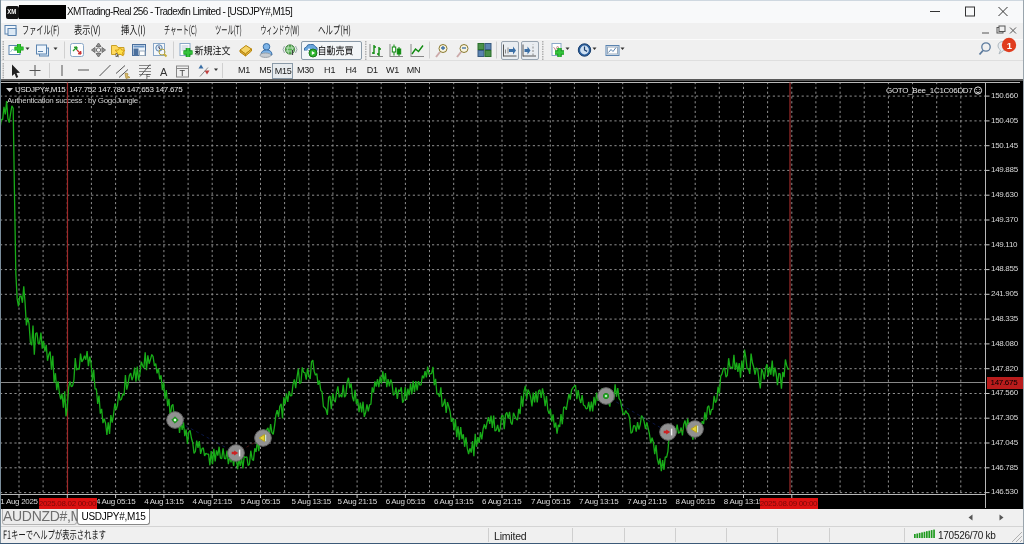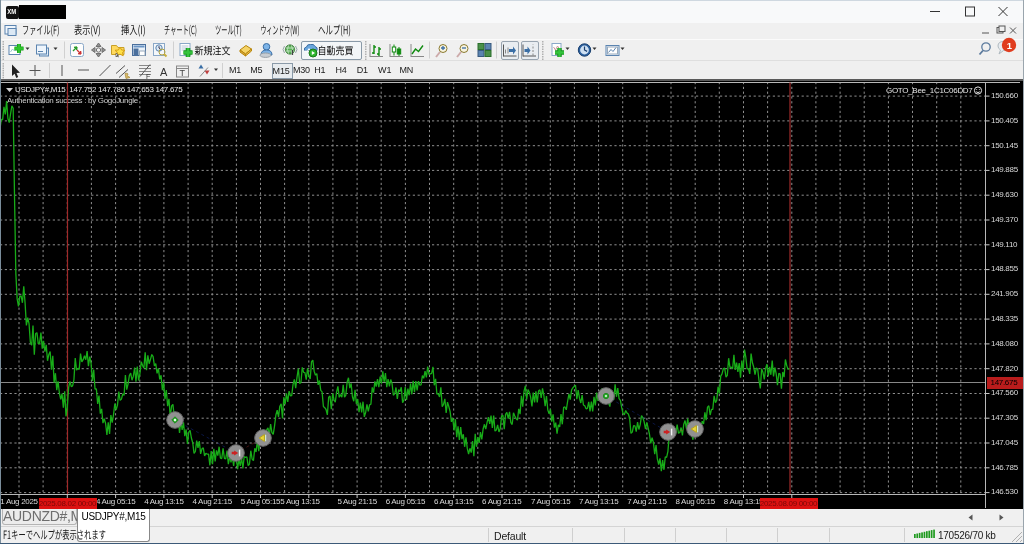--- a/index.html
+++ b/index.html
@@ -4,27 +4,28 @@
 html,body{width:1024px;height:544px;overflow:hidden;background:#f0f0f0;font-family:"Liberation Sans",sans-serif;position:relative}
 .abs{position:absolute}
 #titlebar{left:0;top:0;width:1024px;height:23px;background:#f8f9fa;border-top:1px solid #cfd8e0}
 #menubar{left:0;top:23px;width:1024px;height:16px;background:#f0f0f0}
 #tb1{left:0;top:39px;width:1024px;height:22px;background:#f0f0f0;border-top:1px solid #fbfbfb;border-bottom:1px solid #dfdfdf}
 #tb2{left:0;top:61px;width:1024px;height:18px;background:#f0f0f0}
 #chart{left:0;top:79px;width:1024px;height:430px;background:#000;border-top:2px solid #5a5a5a}
 #tabs{left:0;top:509px;width:1024px;height:17px;background:#f0f0f0}
 #status{left:0;top:526px;width:1024px;height:18px;background:#f0f0f0;border-top:1px solid #d4d4d4}
 .t9{font-size:8px;letter-spacing:-0.3px;color:#d9d9d9;white-space:pre}
-.pbtn{position:absolute;top:1px;height:16px;font-size:9px;color:#1a1a1a;text-align:left;line-height:15px;letter-spacing:-0.2px}
+.pbtn{position:absolute;top:1px;height:16px;font-size:9px;color:#1a1a1a;text-align:right;line-height:15px;letter-spacing:-0.2px}
 .ssep{position:absolute;top:2px;width:1px;height:14px;background:#cfcfcf}
 .gv{stroke:#8f8f8f;stroke-width:1;stroke-dasharray:2.2 2.6;fill:none}
 </style></head><body>
 <div id="titlebar" class="abs">
     <div class="abs" style="left:6px;top:4.5px;width:13px;height:13px;background:#111;border-radius:2px"></div>
     <div class="abs" style="left:19px;top:3.5px;width:47px;height:14px;background:#000"></div>
+    <div class="abs" style="left:67px;top:5px;font-size:10px;letter-spacing:-0.62px;color:#101010;white-space:pre">XMTrading-Real 256 - Tradexfin Limited - [USDJPY#,M15]</div>
   </div>
 <div id="menubar" class="abs"></div>
 <div id="tb1" class="abs"></div>
 <div class="abs" style="left:300.5px;top:40.5px;width:61px;height:19px;border:1px solid #8a9aa8;border-radius:2px;background:#f3f6f8"></div>
 <div class="abs" style="left:501px;top:40.5px;width:18px;height:19px;border:1px solid #98a4b0;border-radius:2px;background:#e9edf1"></div>
 <div class="abs" style="left:520.5px;top:40.5px;width:18px;height:19px;border:1px solid #98a4b0;border-radius:2px;background:#e9edf1"></div>
 <div id="tb2" class="abs"></div>
 <div class="pbtn" style="left:229.0px;top:62.5px;width:21px;border-radius:2px">M1</div>
 <div class="pbtn" style="left:250.3px;top:62.5px;width:21px;border-radius:2px">M5</div>
 <div class="pbtn" style="left:271.6px;top:62.5px;width:21px;border:1px solid #8a9aa8;background:#e7ebee;border-radius:0">M15</div>
@@ -54,45 +55,45 @@
 <div class="abs t9" style="left:991px;top:413.0px">147.305</div>
 <div class="abs t9" style="left:991px;top:437.8px">147.045</div>
 <div class="abs t9" style="left:991px;top:462.6px">146.785</div>
 <div class="abs t9" style="left:991px;top:487.4px">146.530</div>
 <div class="abs" style="left:986.5px;top:376.5px;width:37.5px;height:12px;background:#b91c1c;color:#000;font-size:8px;letter-spacing:-0.3px;padding-left:4px;line-height:12px">147.675</div>
 <div class="abs t9" style="left:-1.5px;top:497px;width:41px;text-align:center">1 Aug 2025</div>
 <div class="abs t9" style="left:95.6px;top:497px;width:40px;text-align:center">4 Aug 05:15</div>
 <div class="abs t9" style="left:143.9px;top:497px;width:40px;text-align:center">4 Aug 13:15</div>
 <div class="abs t9" style="left:192.2px;top:497px;width:40px;text-align:center">4 Aug 21:15</div>
 <div class="abs t9" style="left:240.5px;top:497px;width:40px;text-align:center">5 Aug 05:15</div>
-<div class="abs t9" style="left:280px;top:497px;width:40px;text-align:center">5 Aug 13:15</div>
+<div class="abs t9" style="left:291px;top:497px;width:40px;text-align:right">5 Aug 13:15</div>
 <div class="abs t9" style="left:337.1px;top:497px;width:40px;text-align:center">5 Aug 21:15</div>
 <div class="abs t9" style="left:385.4px;top:497px;width:40px;text-align:center">6 Aug 05:15</div>
 <div class="abs t9" style="left:433.7px;top:497px;width:40px;text-align:center">6 Aug 13:15</div>
 <div class="abs t9" style="left:482.0px;top:497px;width:40px;text-align:left">6 Aug 21:15</div>
 <div class="abs t9" style="left:530.3px;top:497px;width:40px;text-align:right">7 Aug 05:15</div>
 <div class="abs t9" style="left:578.6px;top:497px;width:40px;text-align:center">7 Aug 13:15</div>
 <div class="abs t9" style="left:626.9px;top:497px;width:40px;text-align:center">7 Aug 21:15</div>
 <div class="abs t9" style="left:675.2px;top:497px;width:40px;text-align:center">8 Aug 05:15</div>
 <div class="abs t9" style="left:723.5px;top:497px;width:40px;text-align:center">8 Aug 13:15</div>
 <div class="abs" style="left:38.5px;top:497.5px;width:58px;height:28px;background:#dd1111;color:#7a0808;font-size:8px;letter-spacing:-0.3px;text-align:center;line-height:11px;white-space:pre">2025.08.02 00:00</div>
 <div class="abs" style="left:759.5px;top:497.5px;width:58px;height:11px;background:#dd1111;color:#7a0808;font-size:8px;letter-spacing:-0.3px;text-align:center;line-height:11px;white-space:pre">2025.08.09 00:00</div>
 <div id="tabs" class="abs"></div>
 <div class="abs" style="left:2px;top:509px;width:75px;height:16px;background:#ececec;border:1px solid #b4b4b4;border-top:none;border-radius:0 0 3px 3px;color:#6e6e6e;font-size:14px;text-align:center;line-height:15px;letter-spacing:-0.3px">AUDNZD#,M5</div>
-<div class="abs" style="left:77px;top:509px;width:73px;height:33px;background:#fff;border:1px solid #888;border-top:none;border-radius:0 0 3px 3px;color:#000;font-size:10px;text-align:center;line-height:15px;letter-spacing:-0.3px;z-index:5">USDJPY#,M15</div>
+<div class="abs" style="left:77px;top:509px;width:73px;height:16px;background:#fff;border:1px solid #888;border-top:none;border-radius:0 0 3px 3px;color:#000;font-size:10px;text-align:center;line-height:15px;letter-spacing:-0.3px;z-index:5">USDJPY#,M15</div>
 <div id="status" class="abs"></div>
 <div class="ssep" style="left:487.5px;top:528px"></div>
 <div class="ssep" style="left:572px;top:528px"></div>
 <div class="ssep" style="left:623.5px;top:528px"></div>
 <div class="ssep" style="left:675px;top:528px"></div>
 <div class="ssep" style="left:726px;top:528px"></div>
 <div class="ssep" style="left:777px;top:528px"></div>
 <div class="ssep" style="left:828.5px;top:528px"></div>
 <div class="ssep" style="left:903.5px;top:528px"></div>
-<div class="abs" style="left:494px;top:530px;font-size:10.5px;color:#1a1a1a;letter-spacing:-0.2px">Default</div>
+<div class="abs" style="left:494px;top:530px;font-size:10.5px;color:#1a1a1a;letter-spacing:-0.2px">Limited</div>
 <div class="abs" style="left:938px;top:530px;font-size:10px;color:#1a1a1a;letter-spacing:-0.25px">170526/70 kb</div>
 <svg class="abs" style="left:0;top:0;z-index:10" width="1024" height="544">
     <defs>
       <clipPath id="plot">
         <rect x="0" y="83" width="985" height="411"></rect>
       </clipPath>
     </defs>
     <text x="8" y="14" font-size="6.5" fill="#fff" font-family="Liberation Sans" font-weight="bold" transform="scale(0.92,1)">XM</text>
     <g stroke="#333" fill="none">
       <path d="M930 11.5 h10"></path>

